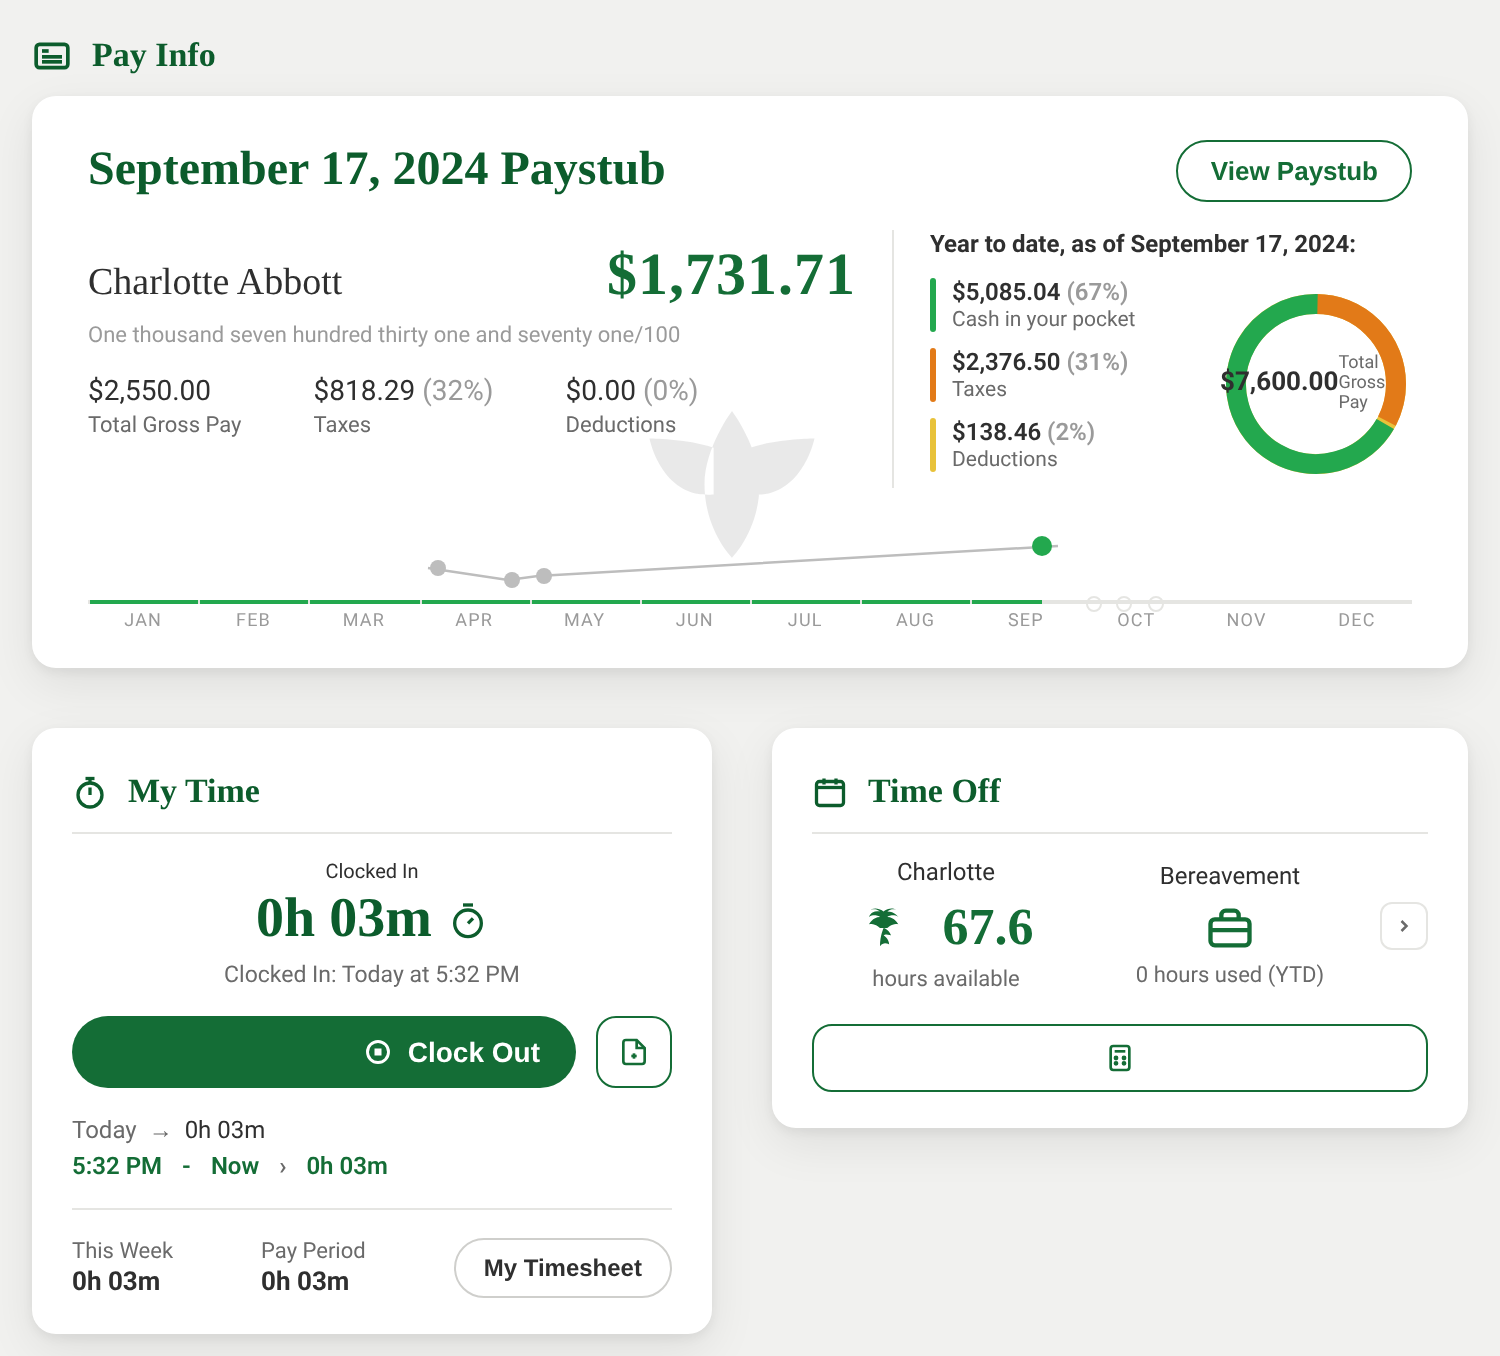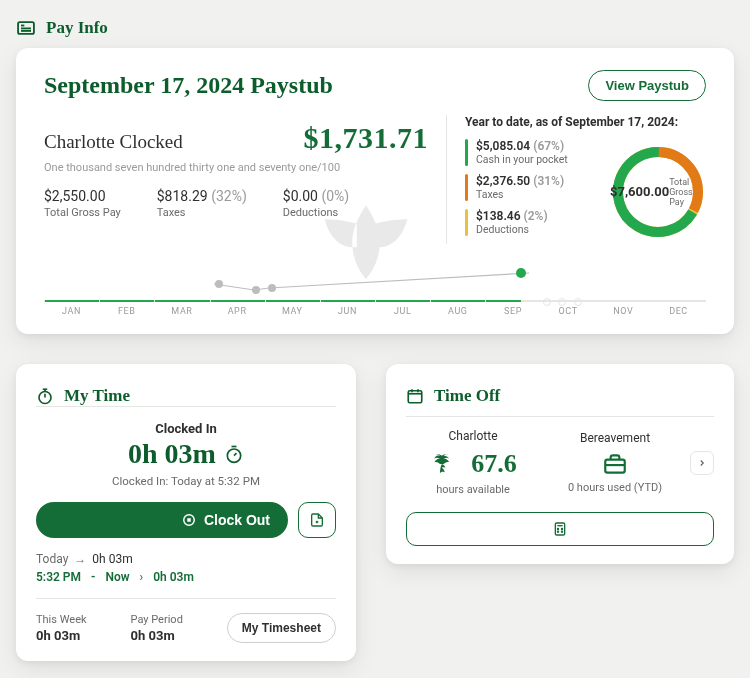--- a/index.html
+++ b/index.html
@@ -67,23 +67,23 @@
   .tl-line{position:absolute;stroke:#bdbdbd;stroke-width:1.2;fill:none}
   .tl-dot{position:absolute;width:8px;height:8px;border-radius:50%;background:#bdbdbd;transform:translate(-50%,-50%)}
   .tl-dot.green{background:var(--brand-light);width:10px;height:10px}
   .tl-ph{position:absolute;width:8px;height:8px;border-radius:50%;border:1.5px solid var(--line);transform:translate(-50%,-50%)}
   .watermark{position:absolute;left:295px;top:130px;opacity:.1;pointer-events:none}
   
   .row-bottom{display:flex;gap:30px;align-items:flex-start}
   .mytime{width:340px}
   .timeoff{flex:1}
   .inner{padding:18px 20px}
-  .mt-head{border-bottom:1px solid var(--line);margin-bottom:14px}
+  .mt-head{border-bottom:1px solid var(--line);padding-bottom:10px;margin-bottom:14px}
   .center{text-align:center}
-  .mt-status{font-weight:700;font-size:13px;margin-bottom:2px}
+  .mt-status{font-weight:400;font-size:10px;margin-bottom:2px}
   .mt-time{font-family:Georgia,"Times New Roman",serif;font-size:28px;font-weight:700;color:var(--brand-dark);display:flex;align-items:center;justify-content:center;gap:8px}
   .mt-sub{font-size:11.5px;color:var(--ink-soft);margin-top:4px}
   .mt-actions{display:flex;gap:10px;margin-top:14px}
   .mt-actions .btn-fill{flex:1}
   .mt-today{margin-top:14px;font-size:12px}
   .mt-today .hdr{color:var(--ink-soft);display:flex;align-items:center;gap:6px}
   .mt-today .running{color:var(--brand);font-weight:600;display:flex;align-items:center;gap:10px;margin-top:4px}
   .divider{height:1px;background:var(--line);margin:14px 0}
   .mt-foot{display:flex;align-items:flex-end;justify-content:space-between}
   .mt-kv .k{font-size:11px;color:var(--ink-soft)}
@@ -120,21 +120,21 @@
       </svg>
 
     <div class="paycard-top">
       <div class="title-serif">September 17, 2024 Paystub</div>
       <button class="btn-outline">View Paystub</button>
     </div>
 
     <div class="paybody">
       <div class="payleft">
         <div class="row2">
-          <div class="name">Charlotte Clocked</div>
+          <div class="name">Charlotte Abbott</div>
           <div class="net">$1,731.71</div>
         </div>
         <div class="words">One thousand seven hundred thirty one and seventy one/100</div>
         <div class="stats">
           <div class="stat">
             <div class="v"><span>$2,550.00</span></div>
             <div class="l">Total Gross Pay</div>
           </div>
           <div class="stat">
             <div class="v"><span>$818.29</span> <span class="pct">(32%)</span></div>

